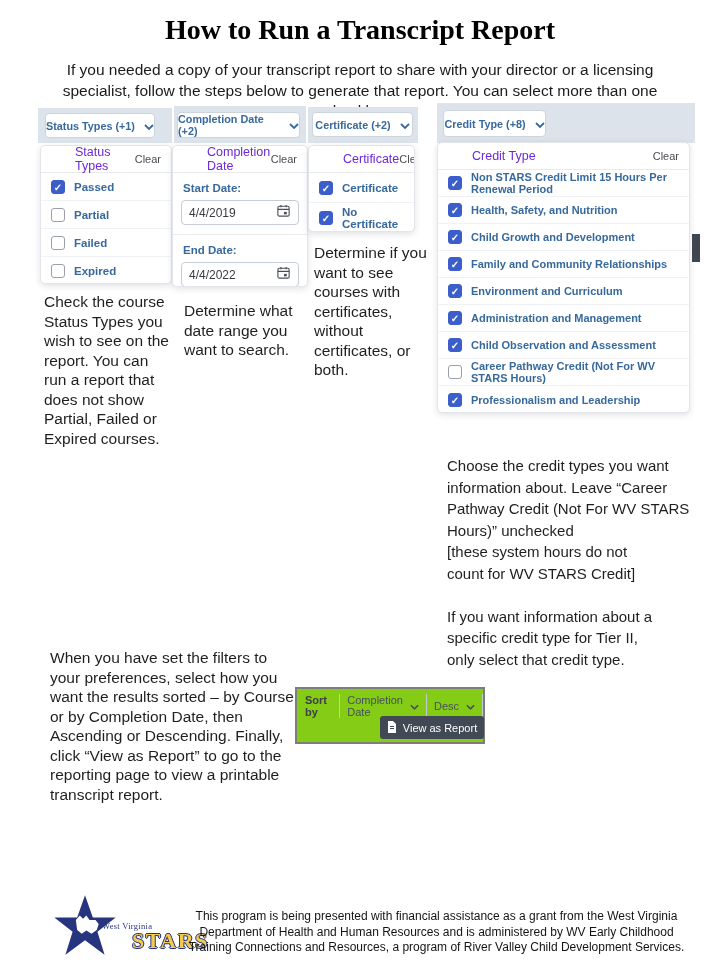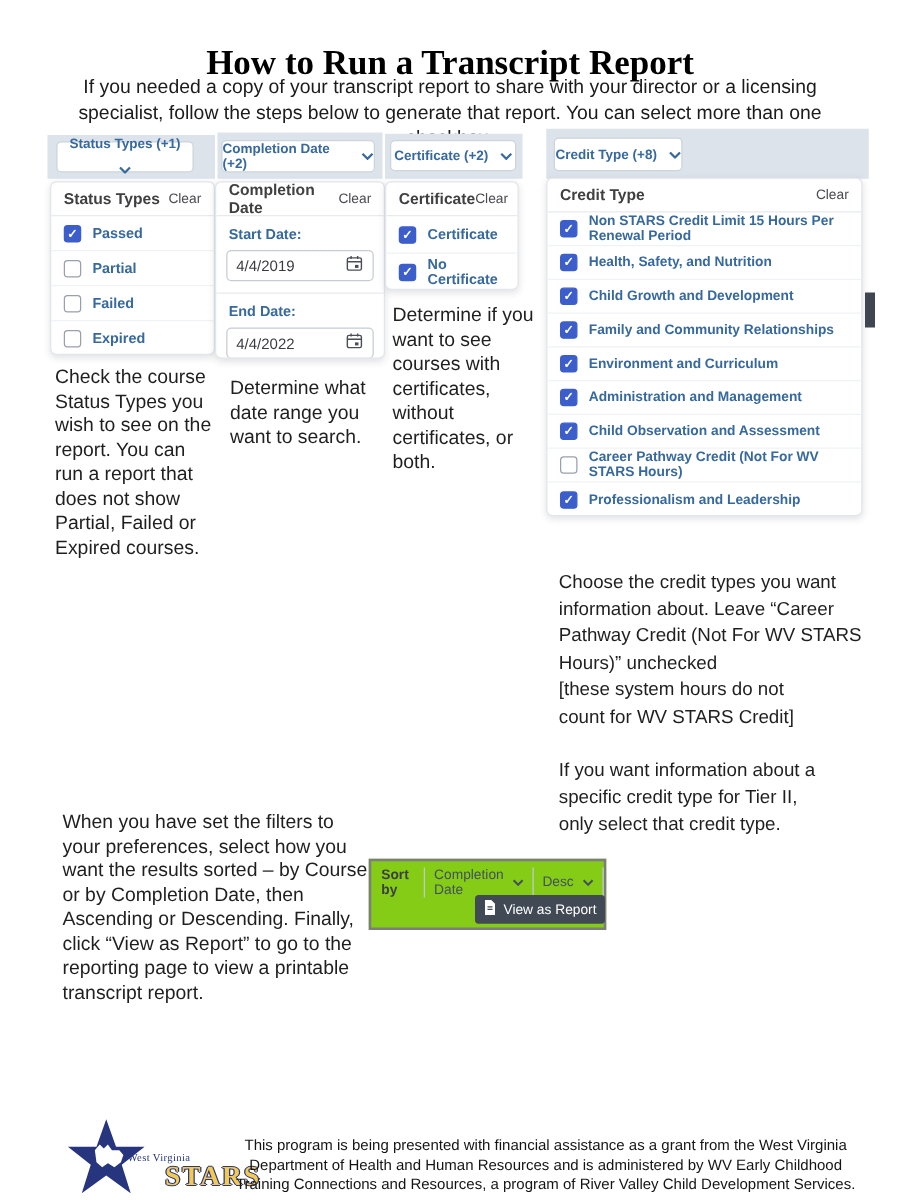--- a/index.html
+++ b/index.html
@@ -6,21 +6,21 @@
   html,body { background:#fff; }
   body {
     width:720px; height:960px; position:relative; overflow:hidden;
     font-family:"Liberation Sans", sans-serif; color:#1c1c1c;
   }
   .abs { position:absolute; }
 
   
   .title {
     top:14px; left:0; width:720px; text-align:center;
-    font-family:"Liberation Serif", serif; font-weight:bold; font-size:28px; color:#000;margin-top:21px;
+    font-family:"Liberation Serif", serif; font-weight:bold; font-size:28px; color:#000;
   }
   .intro {
     top:60px; left:35px; width:650px; text-align:center;
     font-size:15.5px; line-height:20.5px; color:#1b1b1b;
   }
 
   
   .bar-frag { background:#dce3eb; position:absolute; }
   .filter-btn {
     position:absolute; background:#fff; border:1px solid #ccd4dc; border-radius:4px;
@@ -31,21 +31,21 @@
 
   
   .panel {
     position:absolute; background:#fff; border:1px solid #e2e5e9; border-radius:5px;
     box-shadow:0 2px 6px rgba(40,50,70,.14); overflow:hidden;
   }
   .panel-head {
     height:27px; display:flex; align-items:center; justify-content:space-between;
     padding:0 10px; border-bottom:1px solid #e8eaee;
   }
-  .panel-title { font-size:12.5px; font-weight:bold; color:#404040; }
+  .panel-title { font-size:12.5px; font-weight:normal; color:#6d28d9;margin-left:24px; }
   .clear-btn { font-size:11px; color:#4b4b52; cursor:pointer; }
   .chk-row {
     display:flex; align-items:center; gap:9px; padding:0 10px; height:28px;
     border-bottom:1px solid #f0f2f5; cursor:pointer;
   }
   .chk-row:last-child { border-bottom:none; }
   .chk {
     width:14px; height:14px; flex:0 0 14px; border-radius:3px;
     border:1px solid #99a0aa; background:#fff;
     font-size:10px; line-height:13px; text-align:center; color:#fff; font-weight:bold;
@@ -113,21 +113,21 @@
 <body>
 
 <div class="abs title">How to Run a Transcript Report</div>
 <div class="abs intro">If you needed a copy of your transcript report to share with your director or a licensing specialist, follow the steps below to generate that report. You can select more than one checkbox.</div>
 
 <div class="bar-frag" style="left:38px;top:108px;width:134px;height:35px;"></div>
 <div class="bar-frag" style="left:174px;top:106px;width:132px;height:37px;"></div>
 <div class="bar-frag" style="left:308px;top:107px;width:110px;height:36px;"></div>
 <div class="bar-frag" style="left:437px;top:103px;width:258px;height:40px;"></div>
 
-<div class="filter-btn" style="left:45px;top:113px;width:110px;height:25px;flex-direction:column;">
+<div class="filter-btn" style="left:45px;top:113px;width:110px;height:25px;">
   <span>Status Types (+1)</span>
   <span class="chev"><svg width="10" height="6" viewBox="0 0 10 6">
         <polyline points="1,1 5,5 9,1" fill="none" stroke="#37699d" stroke-width="1.8"></polyline>
       </svg></span>
 </div>
 <div class="filter-btn" style="left:177px;top:112px;width:123px;height:26px;">
   <span>Completion Date (+2)</span>
   <span class="chev"><svg width="10" height="6" viewBox="0 0 10 6">
         <polyline points="1,1 5,5 9,1" fill="none" stroke="#37699d" stroke-width="1.8"></polyline>
       </svg></span>

